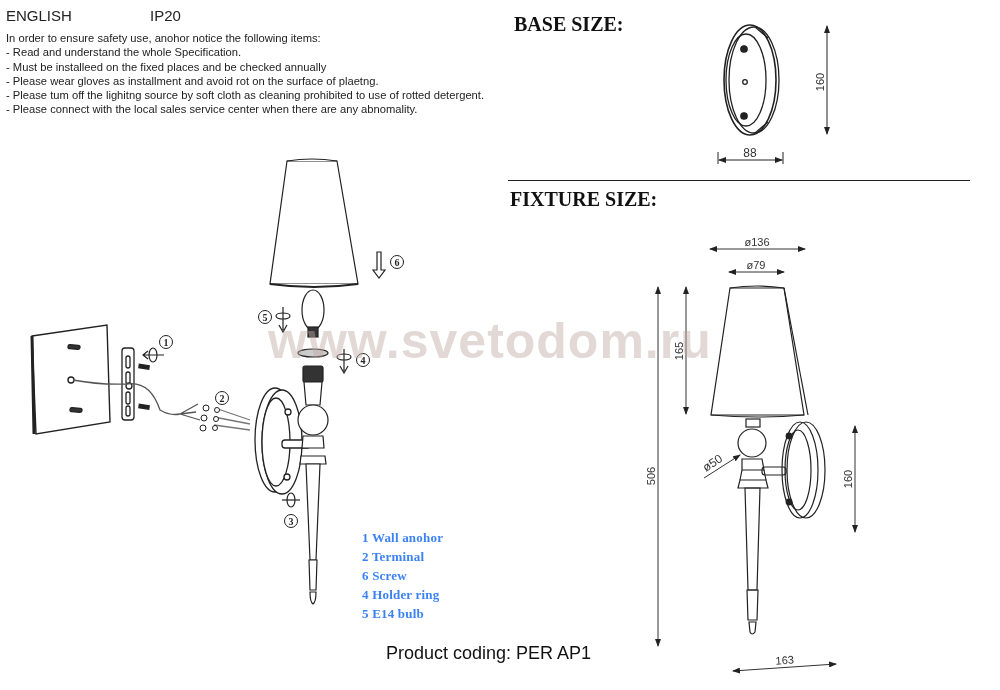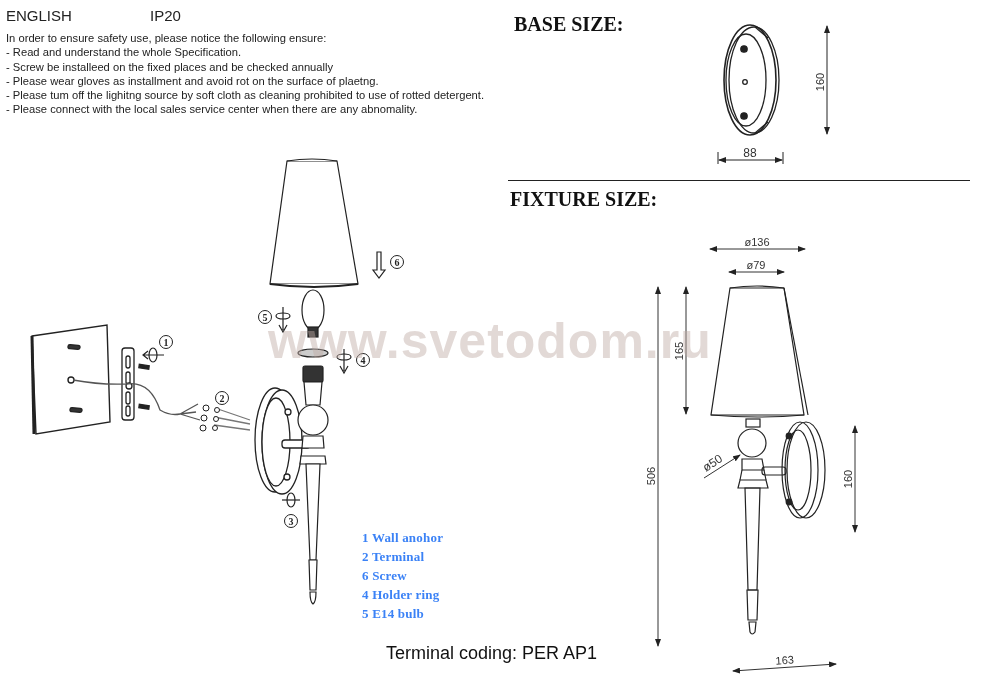--- a/index.html
+++ b/index.html
@@ -19,23 +19,23 @@
   svg { position: absolute; left: 0; top: 0; }
   .dim { font-family: "Liberation Sans", sans-serif; font-size: 11px; fill: #333; }
 </style>
 </head>
 <body>
 
 <div class="abs hdr" style="left:6px;">ENGLISH</div>
 <div class="abs hdr" style="left:150px;">IP20</div>
 
 <div class="abs spec">
-  <div>In order to ensure safety use, please notice the following ensure:</div>
+  <div>In order to ensure safety use, anohor notice the following items:</div>
   <div>- Read and understand the whole Specification.</div>
-  <div>- Screw be installeed on the fixed places and be checked annually</div>
+  <div>- Must be installeed on the fixed places and be checked annually</div>
   <div>- Please wear gloves as installment and avoid rot on the surface of plaetng.</div>
   <div>- Please tum off the lighitng source by soft cloth as cleaning prohibited to use of rotted detergent.</div>
   <div>- Please connect with the local sales service center when there are any abnomality.</div>
 </div>
 
 <div class="abs sect-title" style="left:514px; top:13px;">BASE SIZE:</div>
 <div class="abs divider"></div>
 <div class="abs sect-title" style="left:510px; top:188px;">FIXTURE SIZE:</div>
 
 <svg width="1000" height="690" viewBox="0 0 1000 690">
@@ -209,13 +209,13 @@
 <div class="abs watermark">www.svetodom.ru</div>
 
 <div class="abs legend">
   <div>1 Wall anohor</div>
   <div>2 Terminal</div>
   <div>6 Screw</div>
   <div>4 Holder ring</div>
   <div>5 E14 bulb</div>
 </div>
 
-<div class="abs coding">Terminal coding: PER AP1</div>
+<div class="abs coding">Product coding: PER AP1</div>
 
 </body></html>

